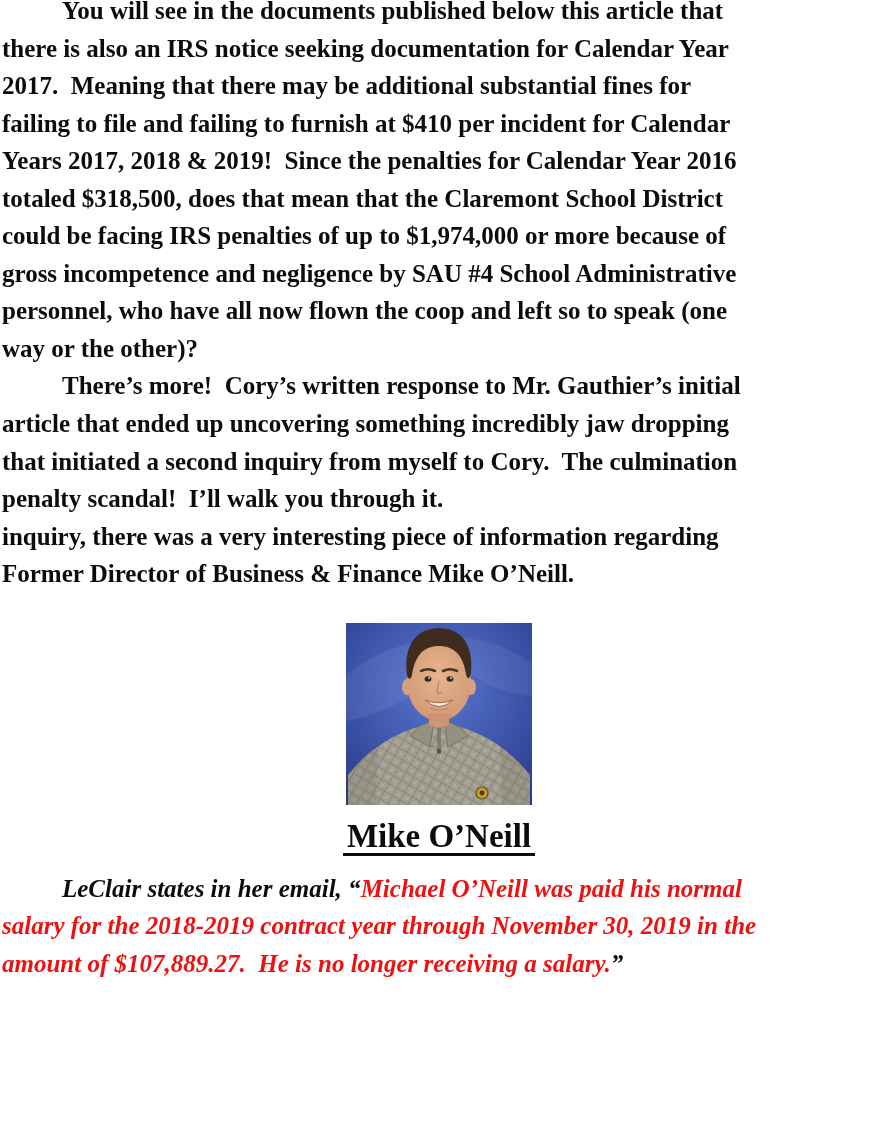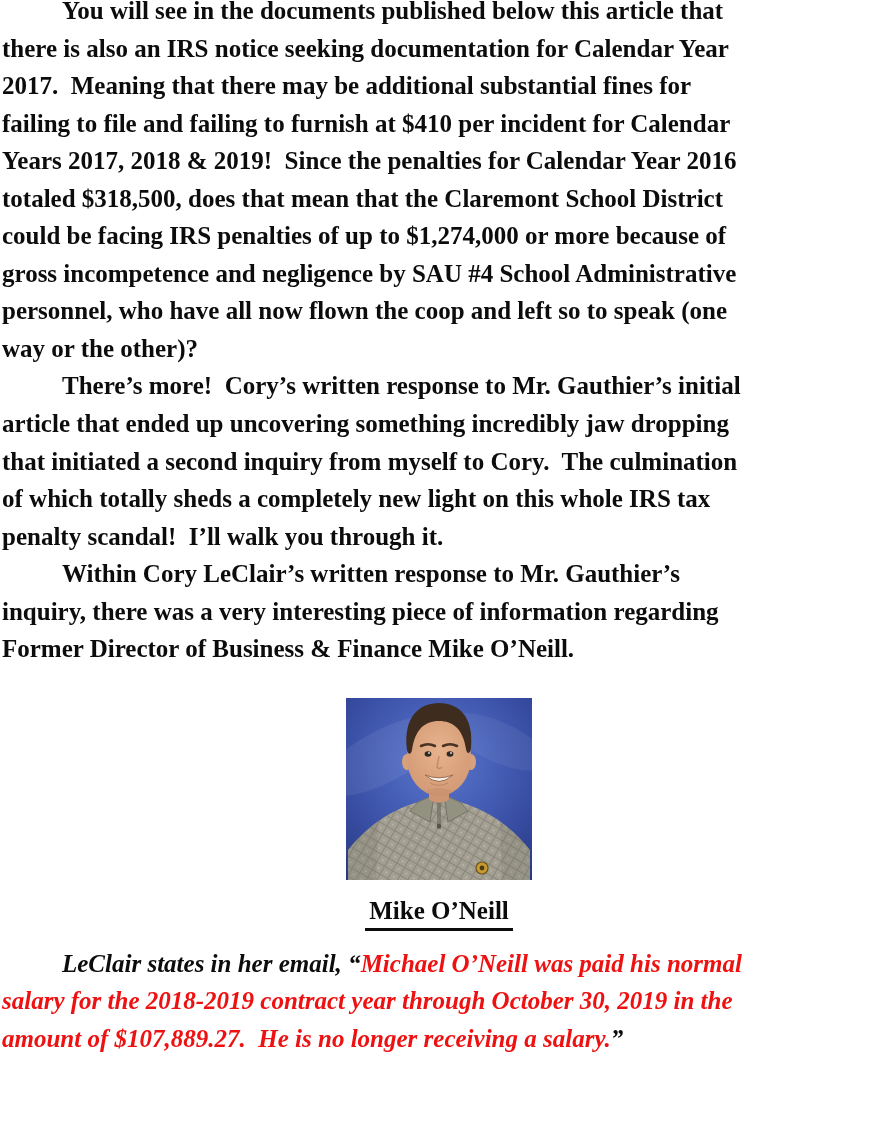--- a/index.html
+++ b/index.html
@@ -36,54 +36,52 @@
   .photo-frame{
     width:186px;height:182px;
     display:block;
   }
   .caption-row{
     text-align:center;
     margin-top:17px;
   }
   .caption{
     display:inline-block;
-    font-size:25px;
+    font-size:33px;
     line-height:28px;
     border-bottom:3px solid var(--text-color);
     padding:0 4px 3px 4px;
   }
   .closing{margin-top:14px;font-style:italic;}
 </style>
 </head>
 <body>
 
 <div class="article">
 
   <div>
       <div class="paragraph">
         <div class="line indent">You will see in the documents published below this article that</div>
         <div class="line">there is also an IRS notice seeking documentation for Calendar Year</div>
         <div class="line">2017.  Meaning that there may be additional substantial fines for</div>
         <div class="line">failing to file and failing to furnish at $410 per incident for Calendar</div>
         <div class="line">Years 2017, 2018 &amp; 2019!  Since the penalties for Calendar Year 2016</div>
         <div class="line">totaled $318,500, does that mean that the Claremont School District</div>
-        <div class="line">could be facing IRS penalties of up to $1,274,000 or more because of</div>
+        <div class="line">could be facing IRS penalties of up to $1,974,000 or more because of</div>
         <div class="line">gross incompetence and negligence by SAU #4 School Administrative</div>
         <div class="line">personnel, who have all now flown the coop and left so to speak (one</div>
         <div class="line">way or the other)?</div>
       </div>
       <div class="paragraph">
         <div class="line indent">There’s more!  Cory’s written response to Mr. Gauthier’s initial</div>
         <div class="line">article that ended up uncovering something incredibly jaw dropping</div>
         <div class="line">that initiated a second inquiry from myself to Cory.  The culmination</div>
-        <div class="line">of which totally sheds a completely new light on this whole IRS tax</div>
         <div class="line">penalty scandal!  I’ll walk you through it.</div>
       </div>
       <div class="paragraph">
-        <div class="line indent">Within Cory LeClair’s written response to Mr. Gauthier’s</div>
         <div class="line">inquiry, there was a very interesting piece of information regarding</div>
         <div class="line">Former Director of Business &amp; Finance Mike O’Neill.</div>
       </div>
     </div>
 
   <div class="photo-wrap">
     <svg class="photo-frame" viewBox="0 0 186 182" xmlns="http://www.w3.org/2000/svg" role="img">
       <defs>
         <radialGradient id="bgGrad" cx="0.5" cy="0.35" r="0.85">
           <stop offset="0" stop-color="#5b77d0"></stop>
@@ -141,17 +139,17 @@
       </g>
     </svg>
   </div>
 
   <div class="caption-row">
     <span class="caption">Mike O’Neill</span>
   </div>
 
   <div class="paragraph closing">
       <div class="line indent"><span>LeClair states in her email, “</span><span class="red">Michael O’Neill was paid his normal</span></div>
-      <div class="line"><span class="red">salary for the 2018-2019 contract year through October 30, 2019 in the</span></div>
+      <div class="line"><span class="red">salary for the 2018-2019 contract year through November 30, 2019 in the</span></div>
       <div class="line"><span class="red">amount of $107,889.27.  He is no longer receiving a salary.</span><span>”</span></div>
     </div>
 
 </div>
 
 </body></html>

